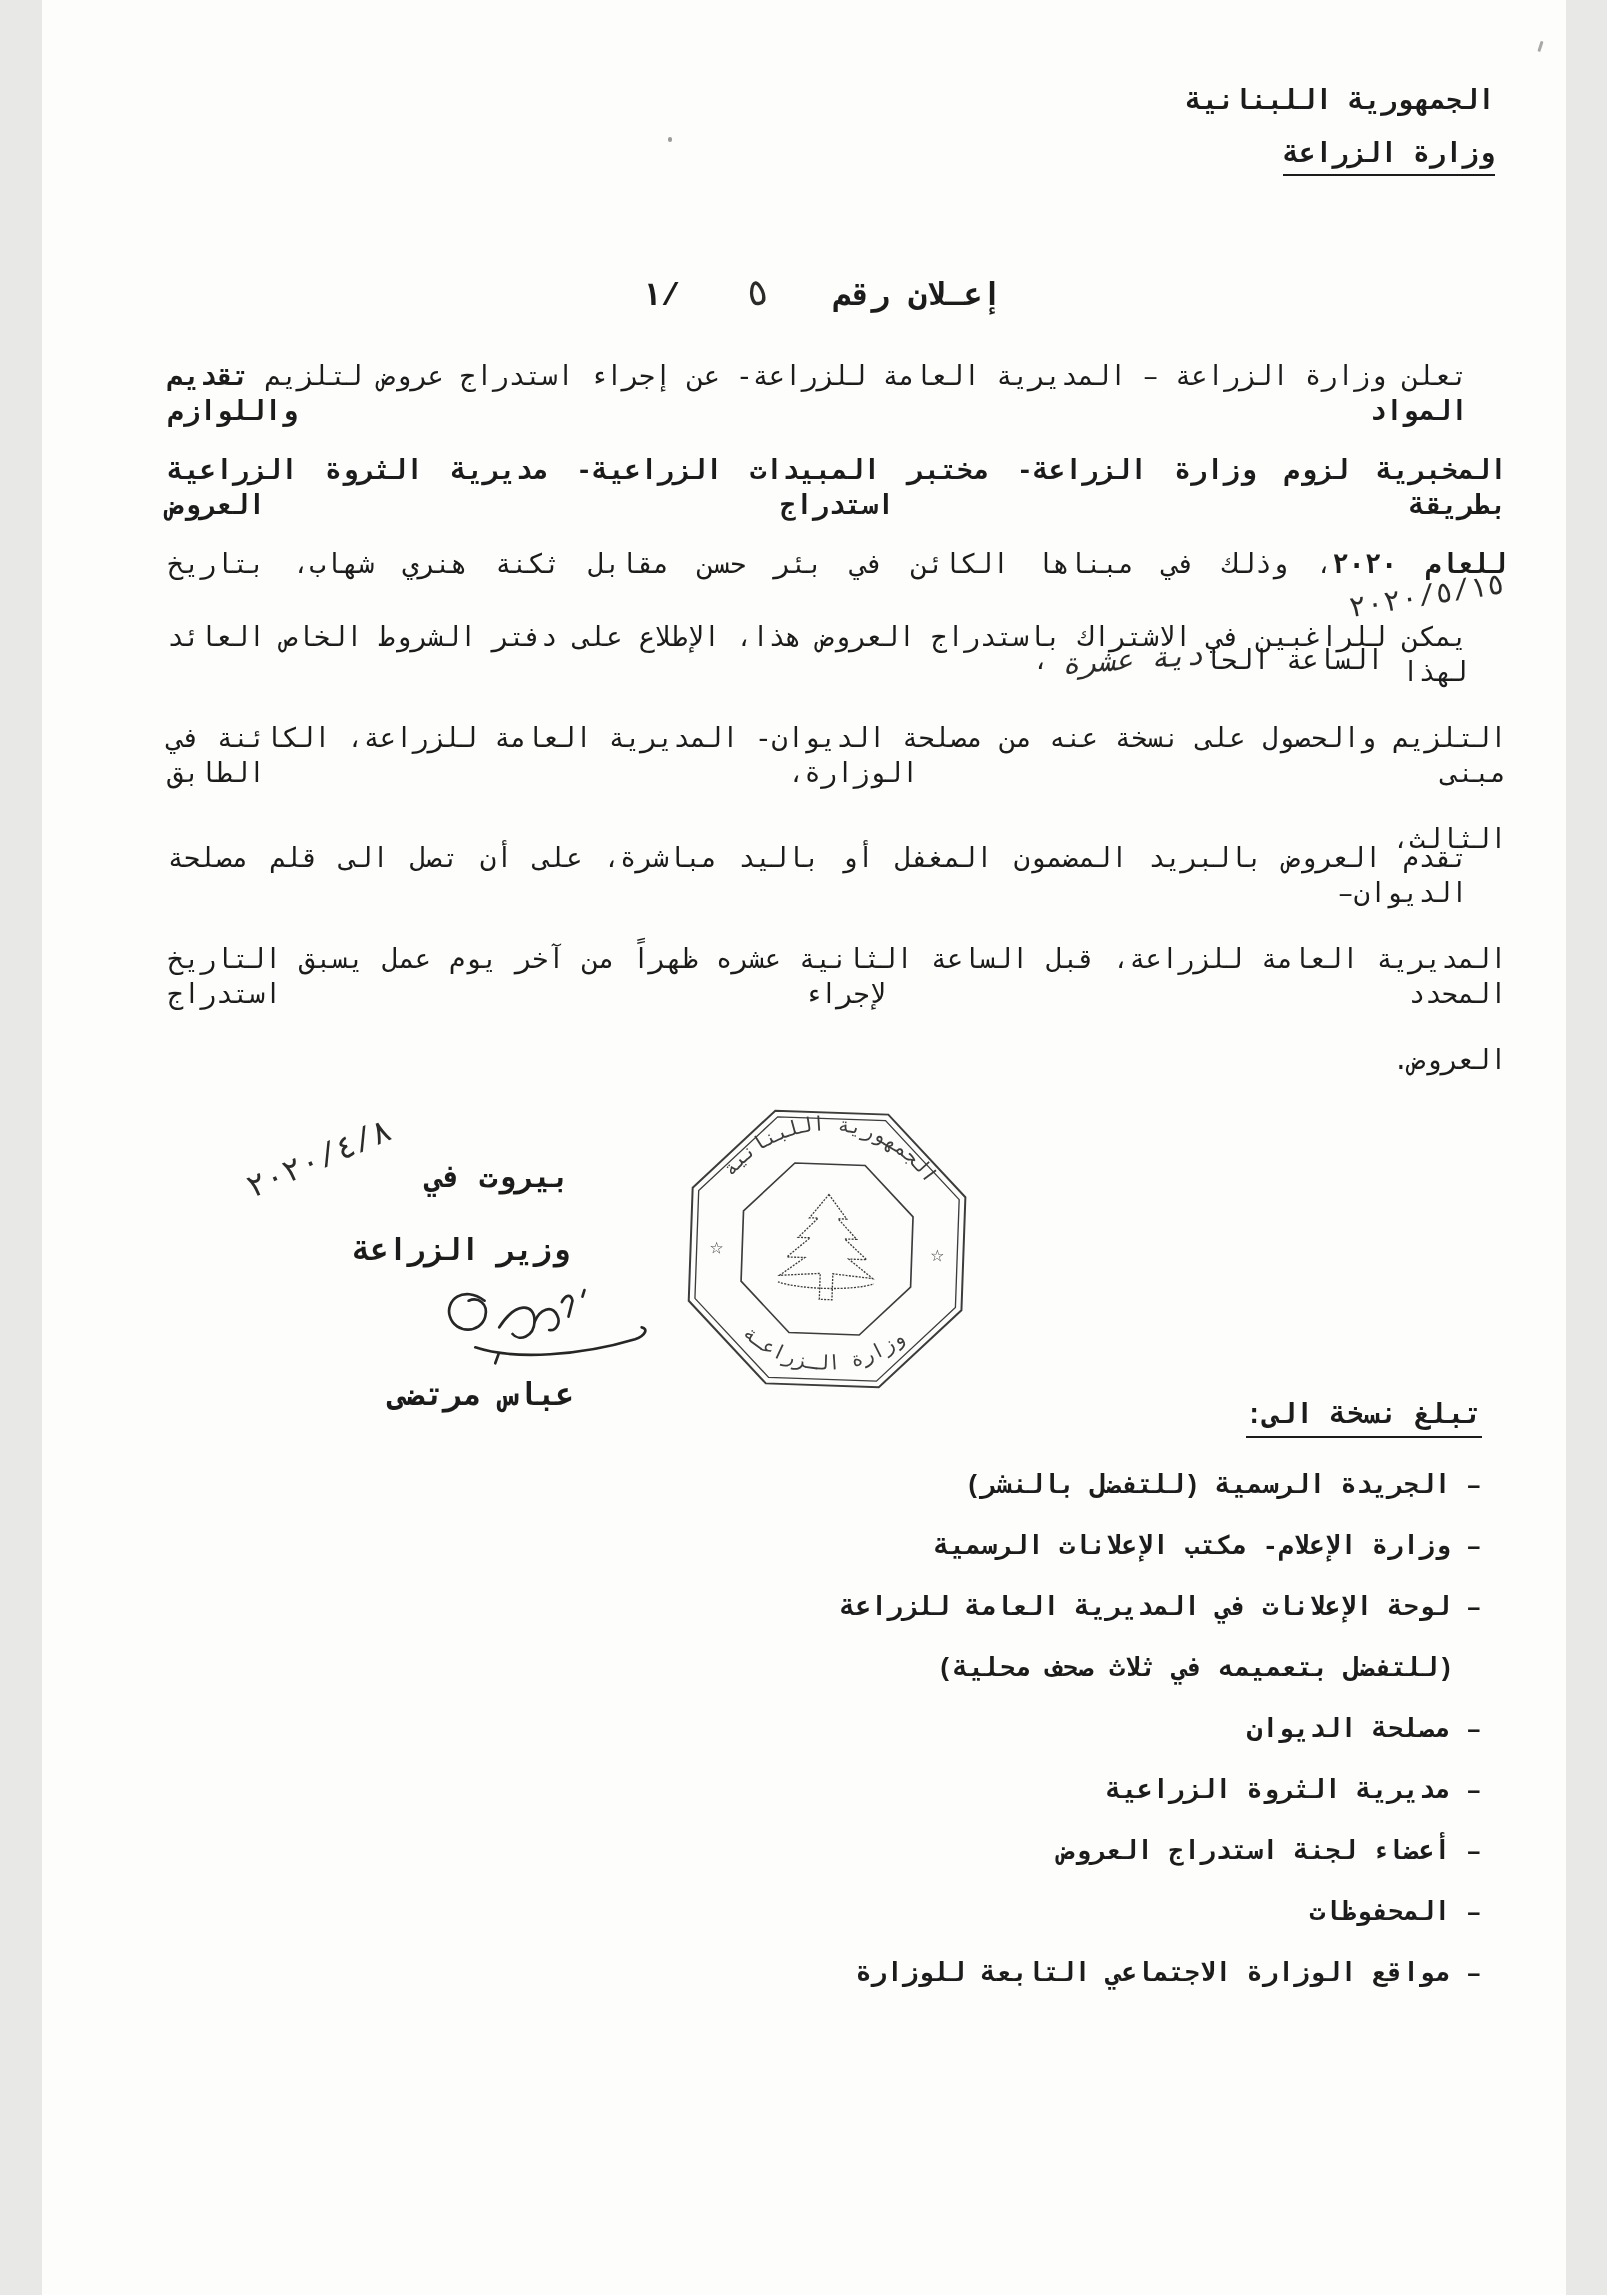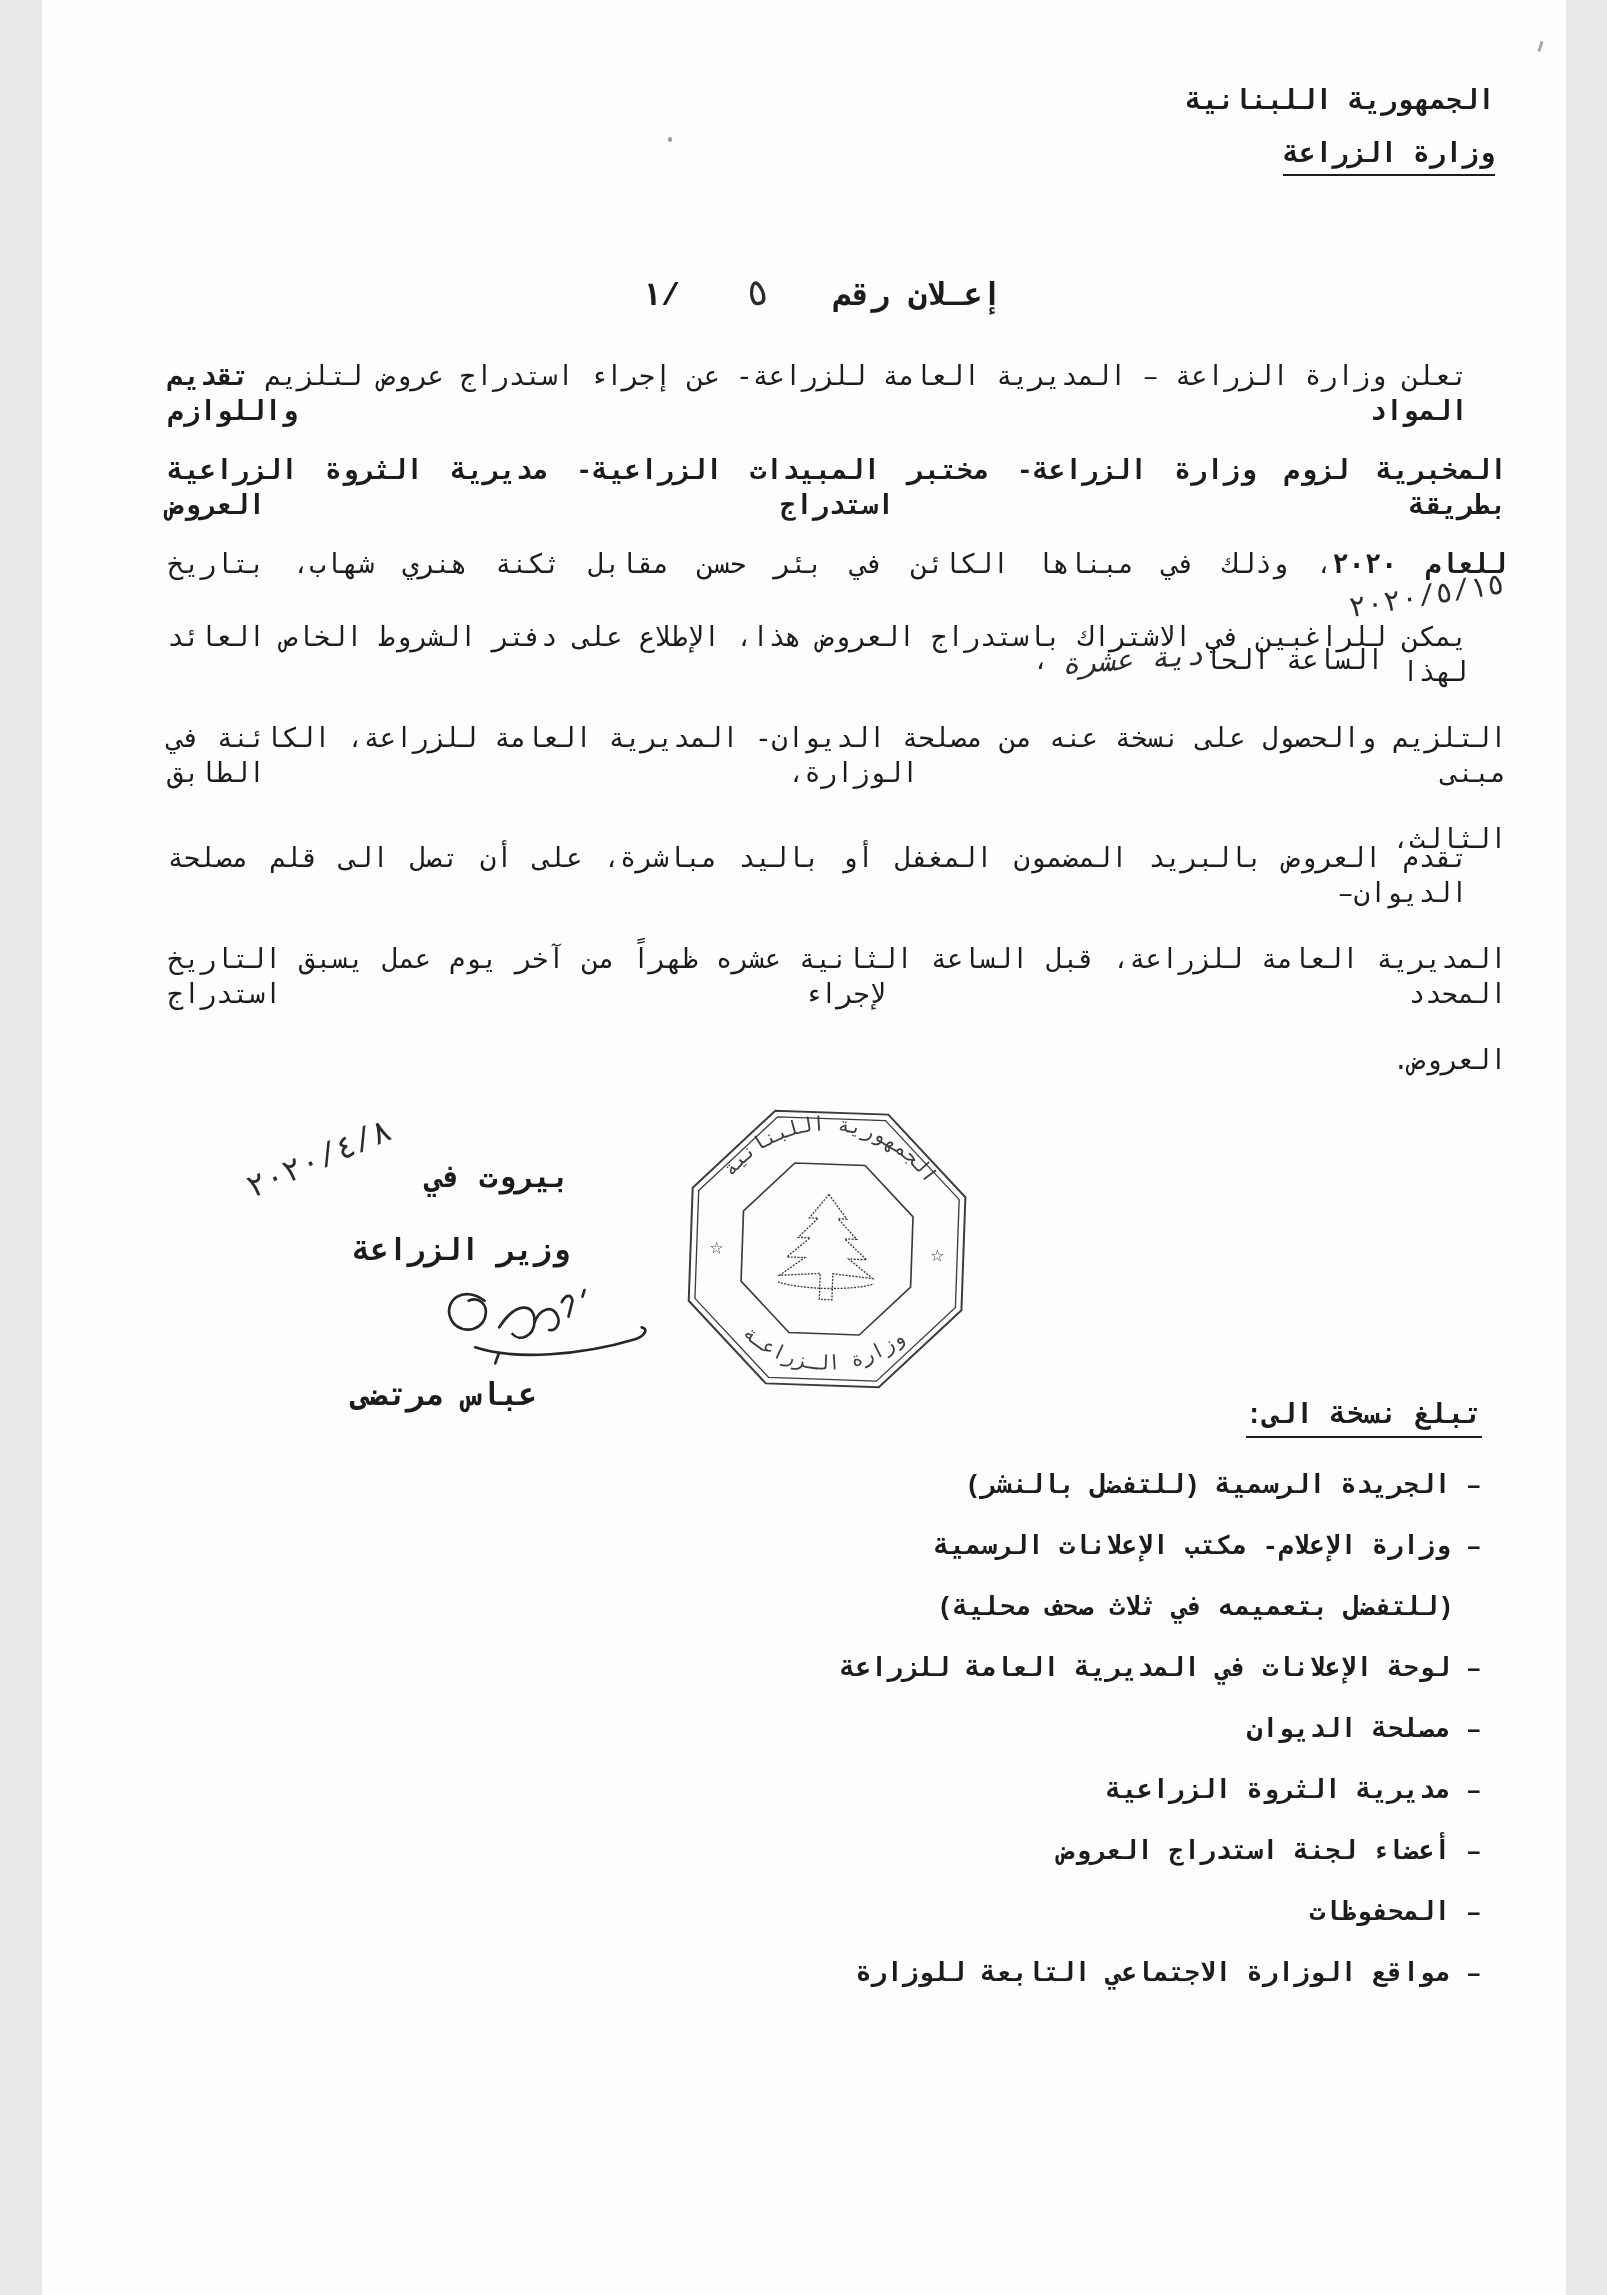--- a/index.html
+++ b/index.html
@@ -36,21 +36,21 @@
   .b{font-weight:700;}
   .hand{display:inline-block;font-weight:400;color:#2b2b2b;}
   .hand-date-inline{font-size:29px;transform:rotate(-9deg) translateY(-4px);letter-spacing:3.3px;}
   .hand-hour{font-size:29px;transform:skewX(-14deg) rotate(-4deg);letter-spacing:1.3px;}
   .l4{padding-right:123px;text-align:right;}
   
   .sig-place{position:absolute;right:996px;top:1159px;font-size:30px;font-weight:700;}
   .sig-date{position:absolute;left:200px;top:1139px;font-size:32px;letter-spacing:6px;transform:rotate(-23deg);color:#2b2b2b;}
   .sig-title{position:absolute;right:996px;top:1232px;font-size:30px;font-weight:700;}
   .sig-scribble{position:absolute;left:392px;top:1274px;}
-  .sig-name{position:absolute;right:1028px;top:1376px;font-size:31px;font-weight:700;}
+  .sig-name{position:absolute;right:991px;top:1376px;font-size:31px;font-weight:700;}
   
   .stamp{position:absolute;left:632px;top:1096px;transform:rotate(2deg);opacity:.93;}
   
   .dist{position:absolute;right:84px;top:1397px;text-align:right;}
   .dist-heading-wrap{margin-bottom:31px;}
   .dist-heading{font-size:28px;font-weight:700;display:inline-block;border-bottom:2.7px solid #1c1c1c;padding-bottom:5.3px;}
   .dist-item{font-size:26px;font-weight:700;margin-bottom:29px;}
   .dist-item.cont{padding-right:28px;}
   
   .speck1{position:absolute;left:626px;top:137px;width:4.7px;height:4.7px;border-radius:50%;background:#4a4a4a;opacity:.55;}
@@ -143,22 +143,22 @@
       <text x="396" y="243" font-size="34" fill="#2e2e2e" text-anchor="middle">☆</text>
     </svg>
   </div>
 
   <div class="dist">
     <div class="dist-heading-wrap">
       <span class="dist-heading">تبلغ نسخة الى:</span>
     </div>
     <div class="dist-item"><span>–</span> <span>الجريدة الرسمية (للتفضل بالنشر)</span></div>
     <div class="dist-item"><span>–</span> <span>وزارة الإعلام- مكتب الإعلانات الرسمية</span></div>
+    <div class="dist-item"><span>–</span> <span>لوحة الإعلانات في المديرية العامة للزراعة</span></div>
     <div class="dist-item cont"><span>(للتفضل بتعميمه في ثلاث صحف محلية)</span></div>
-    <div class="dist-item"><span>–</span> <span>لوحة الإعلانات في المديرية العامة للزراعة</span></div>
     <div class="dist-item"><span>–</span> <span>مصلحة الديوان</span></div>
     <div class="dist-item"><span>–</span> <span>مديرية الثروة الزراعية</span></div>
     <div class="dist-item"><span>–</span> <span>أعضاء لجنة استدراج العروض</span></div>
     <div class="dist-item"><span>–</span> <span>المحفوظات</span></div>
     <div class="dist-item"><span>–</span> <span>مواقع الوزارة الاجتماعي التابعة للوزارة</span></div>
   </div>
 
 </div>
 
 

